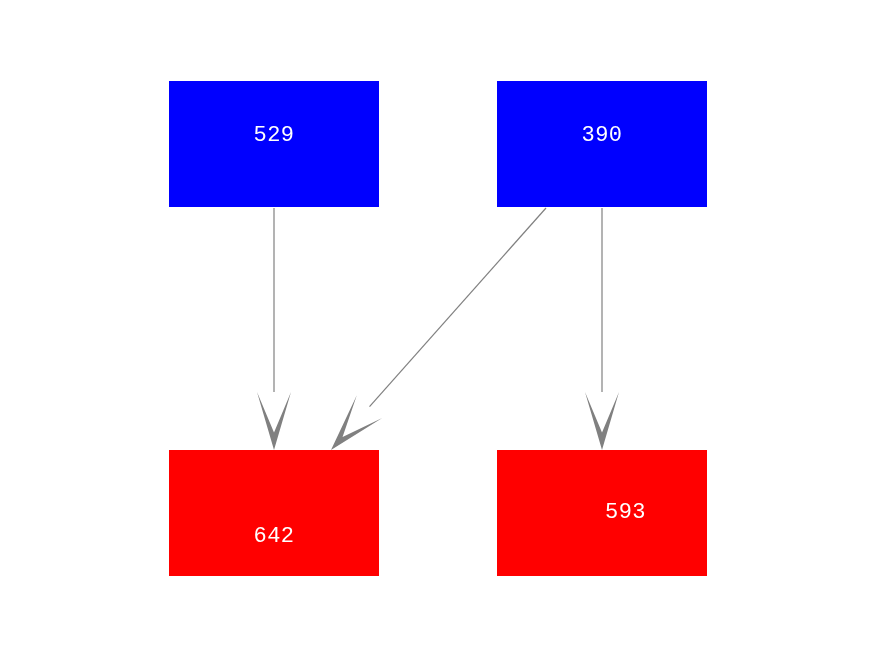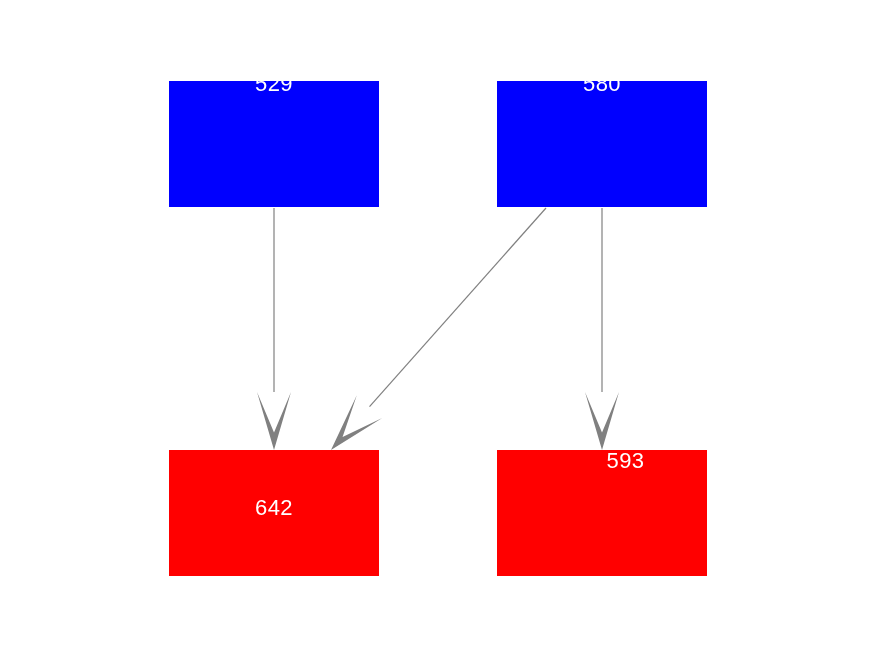--- a/index.html
+++ b/index.html
@@ -23,22 +23,23 @@
     left: 0;
     top: 0;
     width: 875px;
     height: 656px;
     pointer-events: none;
   }
   .node {
     position: absolute;
     box-sizing: border-box;
     display: flex;
-    align-items: flex-start;
+    align-items: center;
     justify-content: center;
+    font-family: Liberation Mono, monospace;
   }
   .node-label {
     color: #ffffff;
     font-size: 22px;
     line-height: 1;
     letter-spacing: 0.5px;
     white-space: nowrap;
     user-select: none;
   }
   .node-source {
@@ -72,21 +73,21 @@
         <line x1="602" y1="208" x2="602" y2="392" stroke="#808080" stroke-width="1.2"></line>
         <polygon points="602.00,450.00 585.00,392.00 602.00,432.60 619.00,392.00" fill="#808080"></polygon>
       </g>
   </svg>
 
   <div class="node node-source" style="left: 169px; top: 81px; width: 210px; height: 126px; background: rgb(0, 0, 255);">
     <span class="node-label" style="color: rgb(255, 255, 255);">529</span>
   </div>
 
   <div class="node node-source" style="left: 497px; top: 81px; width: 210px; height: 126px; background: rgb(0, 0, 255);">
-    <span class="node-label" style="color: rgb(255, 255, 255);">580</span>
+    <span class="node-label" style="color: rgb(255, 255, 255);">390</span>
   </div>
 
   <div class="node node-target" style="left: 169px; top: 450px; width: 210px; height: 126px; background: rgb(255, 0, 0);">
     <span class="node-label" style="color: rgb(255, 255, 255); margin-top: 47px;">642</span>
   </div>
 
   <div class="node node-target" style="left: 497px; top: 450px; width: 210px; height: 126px; background: rgb(255, 0, 0); padding-left: 47px;">
     <span class="node-label" style="color: rgb(255, 255, 255);">593</span>
   </div>
 

